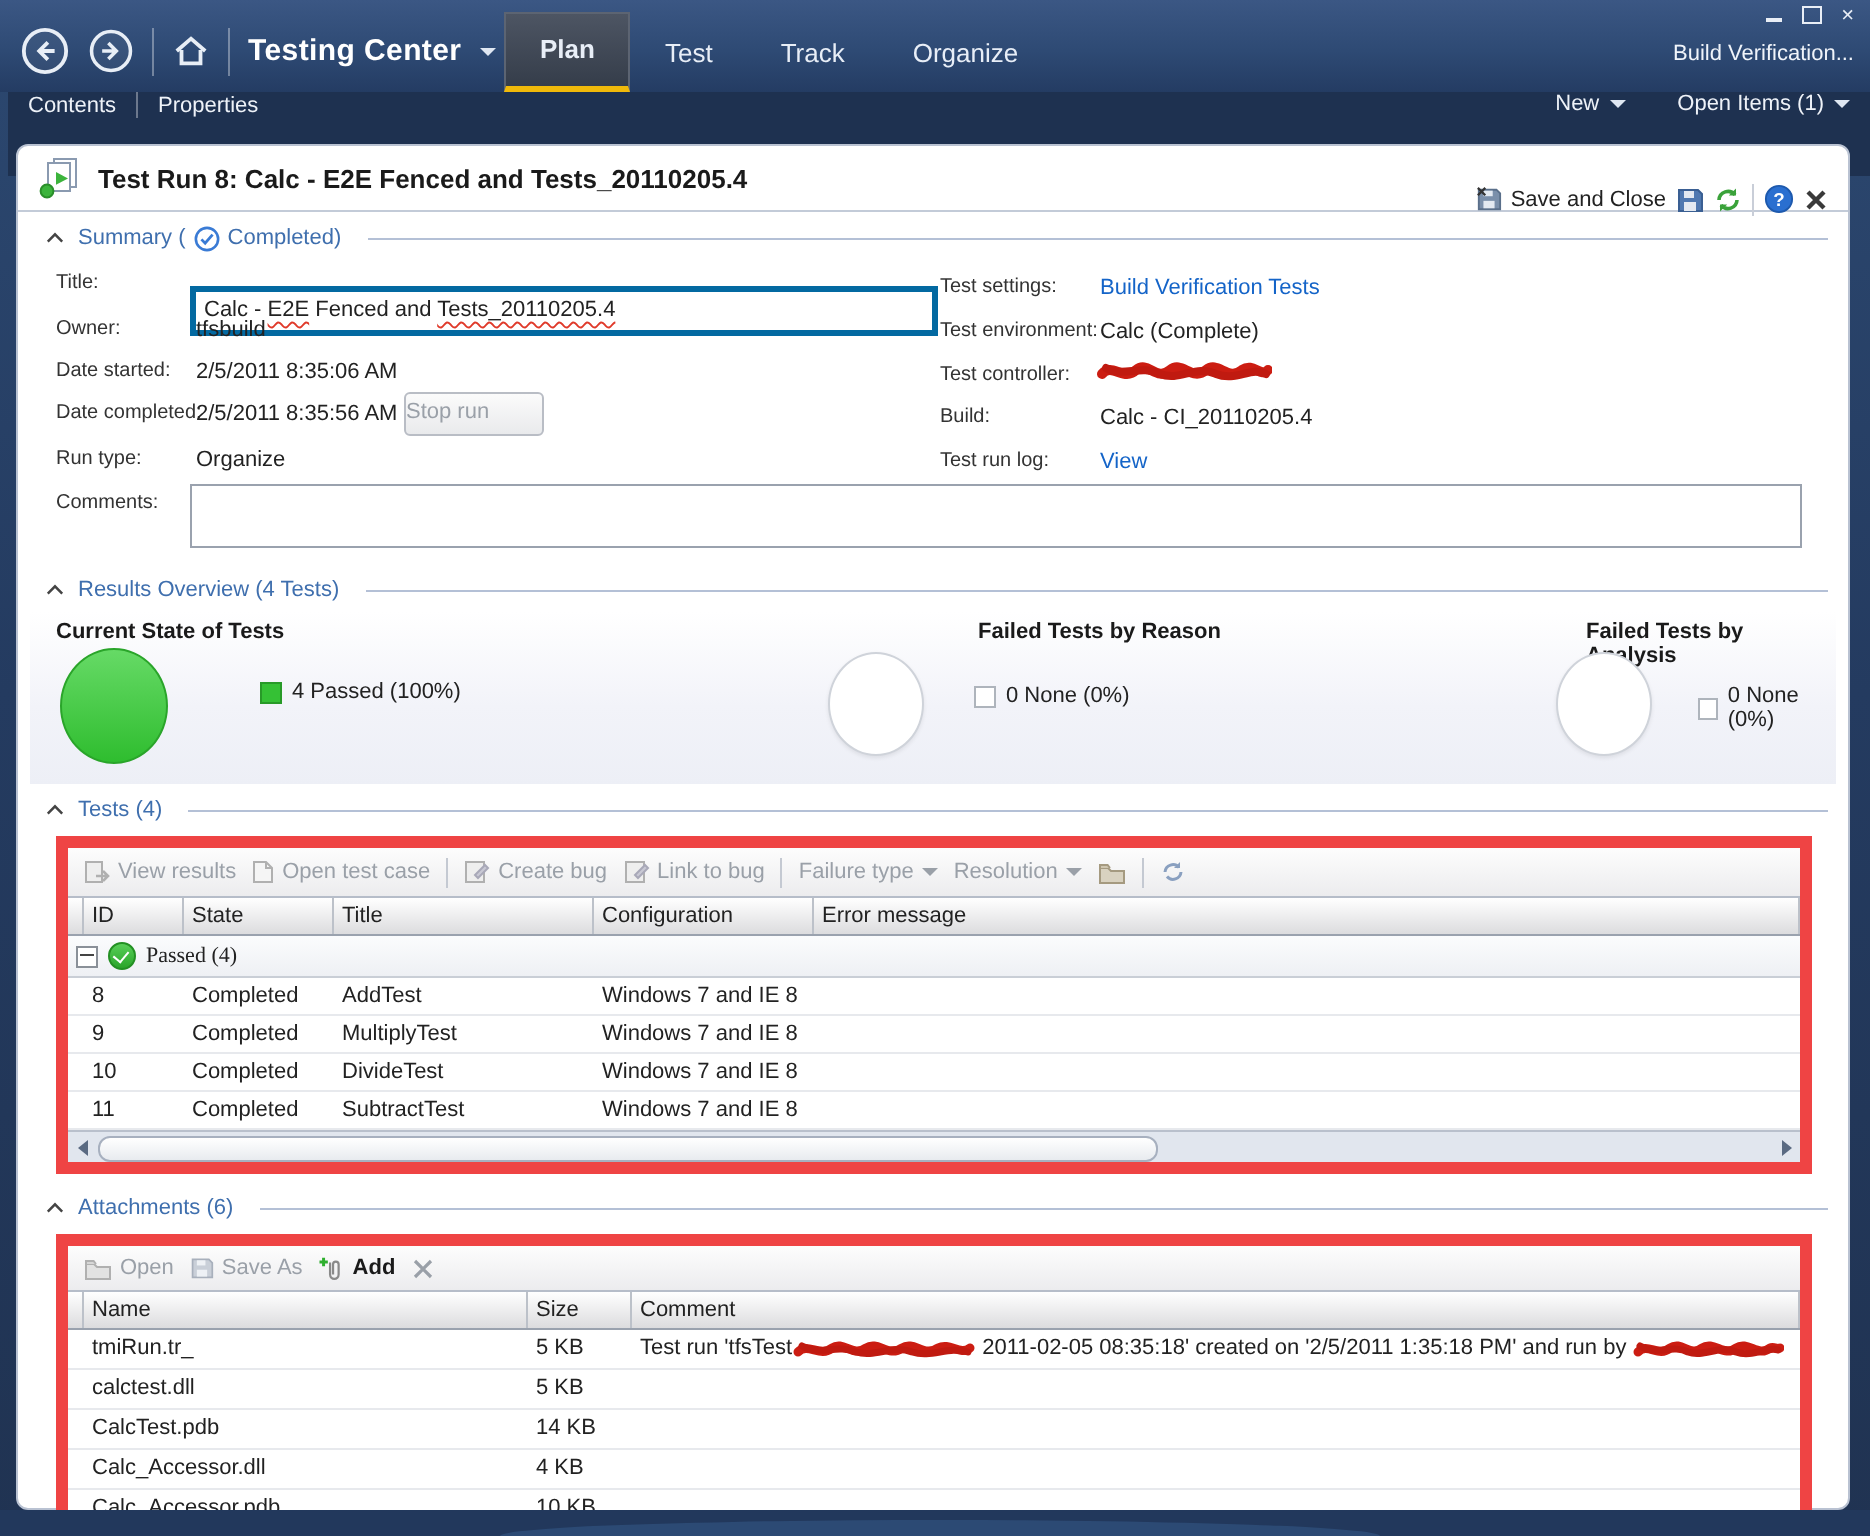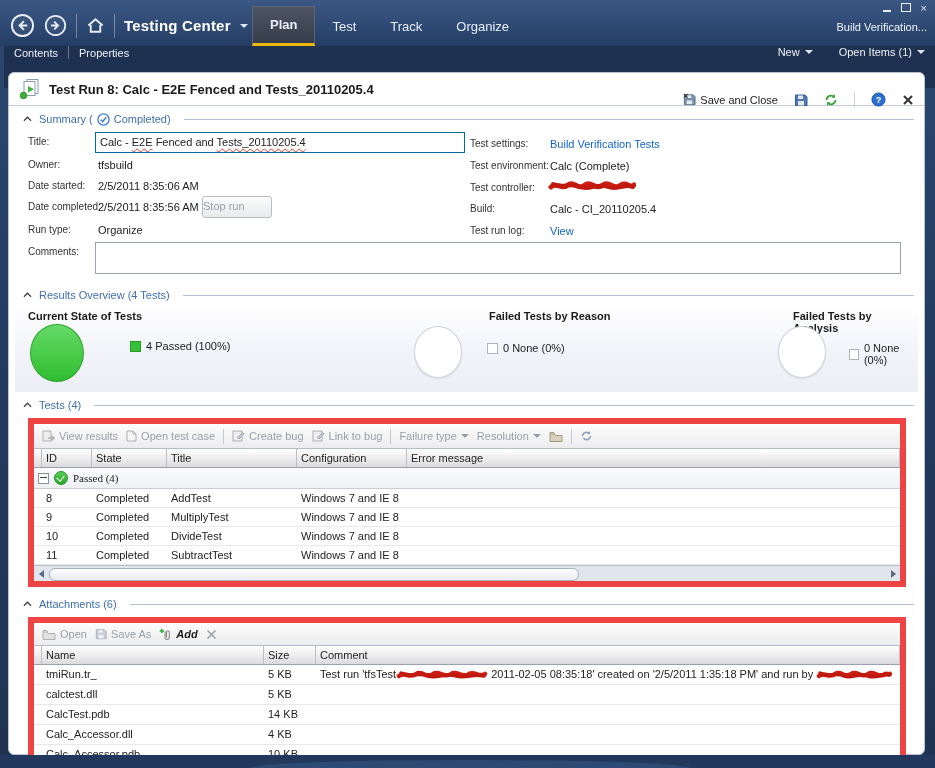--- a/index.html
+++ b/index.html
@@ -28,34 +28,34 @@
     display:flex;align-items:flex-start;color:#eef2f8;font-size:11px;}
   .subnav-left{display:flex;align-items:center;gap:10px;padding-left:10px;}
   .subnav-right{margin-left:auto;display:flex;align-items:center;gap:26px;padding-right:14px;}
   .menu-item{display:flex;align-items:center;gap:5px;}
   .subsep{width:1px;height:13px;background:rgba(255,255,255,.35);}
   
   .panel{position:absolute;top:72px;left:8px;width:917px;height:683px;background:#fff;
     border-radius:6px;border:1px solid #b9c2d2;box-sizing:border-box;}
   .panel-header{height:32px;display:flex;align-items:center;padding:0 10px;border-bottom:1px solid #c3cbd8;}
   .run-title{font-size:13px;font-weight:bold;color:#1a1a1a;margin-left:8px;}
-  .header-actions{margin-left:auto;display:flex;align-items:center;gap:16px;margin-top:21px;}
+  .header-actions{margin-left:auto;display:flex;align-items:center;gap:5px;margin-top:21px;}
   .action-txt{font-size:11px;color:#222;display:flex;align-items:center;gap:4px;}
   .hsep{width:1px;height:16px;background:#c9ced8;}
   .panel-body{position:relative;padding:0;}
   
   .sec-head{display:flex;align-items:center;gap:7px;height:22px;margin:2px 6px 0 6px;padding-left:8px;}
   .sec-title{font-size:11px;color:#3f6fae;white-space:nowrap;display:flex;align-items:center;gap:4px;}
   .sec-line{flex:1;height:1px;background:#b4c0d6;margin-left:6px;margin-right:4px;}
   
   .form{position:relative;height:152px;}
   .flabel{position:absolute;font-size:10px;color:#333;}
   .fvalue{position:absolute;font-size:11px;color:#222;}
   .flink{position:absolute;font-size:11px;color:#1464c8;cursor:pointer;}
-  .tinput{position:absolute;left:86px;top:2px;width:360px;height:17px;border:1px solid #0369a1;
+  .tinput{position:absolute;left:86px;top:13px;width:360px;height:17px;border:3px solid #0369a1;
     background:#fff;font-size:11px;color:#222;padding:1px 4px;line-height:16px;}
   .sq{text-decoration:underline wavy #e03a2a;text-decoration-thickness:1px;text-underline-offset:2px;}
   .btn-dis{position:absolute;left:193px;top:66px;width:68px;height:20px;
     background:linear-gradient(180deg,#fbfbfb,#e9eaec);border:1px solid #b9bdc5;border-radius:3px;
     font-size:11px;color:#9aa0a8;text-align:left;line-height:18px;}
   .comments-box{position:absolute;left:86px;top:112px;width:804px;height:30px;border:1px solid #9aa2ae;background:#fff;}
   
   .charts{position:relative;height:86px;margin:0 6px;
     background:linear-gradient(180deg,#ffffff 0%,#f2f3f9 55%,#edeff6 100%);}
   .chart-title{position:absolute;font-size:11px;font-weight:bold;color:#1a1a1a;}
@@ -63,21 +63,21 @@
   .pie-green{width:52px;height:56px;background:linear-gradient(180deg,#66da66 0%,#2fbd2f 100%);border:1px solid #2aa52a;}
   .pie-white{width:46px;height:50px;background:#fff;border:1px solid #cfd3da;box-shadow:0 1px 2px rgba(0,0,0,.08);}
   .legend{position:absolute;display:flex;align-items:center;gap:5px;font-size:11px;color:#222;}
   .lg-green{width:9px;height:9px;background:#35c135;border:1px solid #289a28;}
   .lg-empty{width:9px;height:9px;background:#fff;border:1px solid #aeb4bc;}
   
   .gridbox{margin:2px 18px 0 19px;border:6px solid #ef4444;}
   .toolbar{height:24px;display:flex;align-items:center;gap:8px;padding:0 8px;
     background:linear-gradient(180deg,#fdfdfd 0%,#ececee 100%);border-bottom:1px solid #b6bdc9;font-size:11px;}
   .tb-dis{color:#9aa0a8;display:flex;align-items:center;gap:4px;}
-  .tb-en{color:#1a1a1a;display:flex;align-items:center;gap:4px;font-weight:bold;font-style:italic;}
+  .tb-en{color:#1a1a1a;display:flex;align-items:center;gap:4px;font-weight:bold;}
   .tbsep{width:1px;height:15px;background:#c4c9d2;}
   .thead{display:grid;background:linear-gradient(180deg,#ffffff 0%,#dcdcde 100%);
     border-bottom:1px solid #9aa2ae;font-size:11px;color:#222;height:18px;line-height:18px;}
   .thead>div{border-right:1px solid #bcc1c9;padding-left:4px;overflow:hidden;white-space:nowrap;}
   .trow{display:grid;font-size:11px;color:#222;height:18px;line-height:18px;background:#fff;border-bottom:1px solid #e7e9ed;}
   .trow>div{padding-left:4px;overflow:hidden;white-space:nowrap;}
   .t-grid{grid-template-columns:8px 50px 75px 130px 110px 1fr;}
   .a-grid{grid-template-columns:8px 222px 52px 1fr;}
   .group-row{height:20px;display:flex;align-items:center;gap:5px;padding-left:4px;font-size:11px;color:#222;
     background:linear-gradient(180deg,#fbfcfd 0%,#eef0f4 100%);border-bottom:1px solid #c9ced6;font-family:Liberation Serif, serif;}

